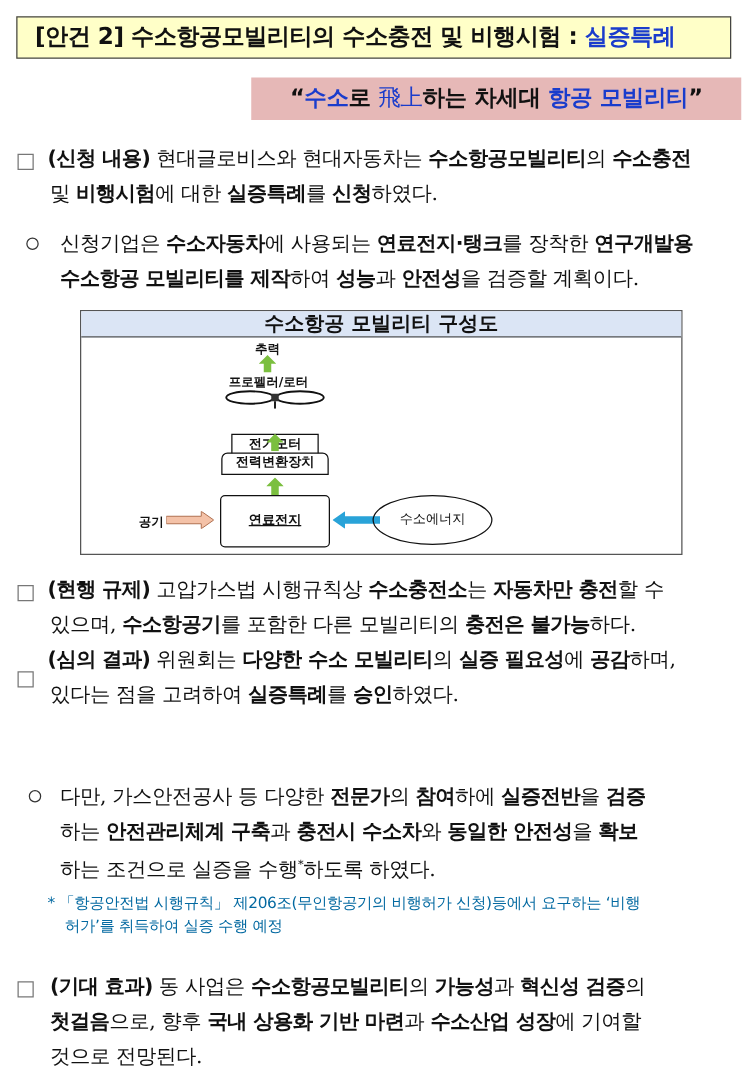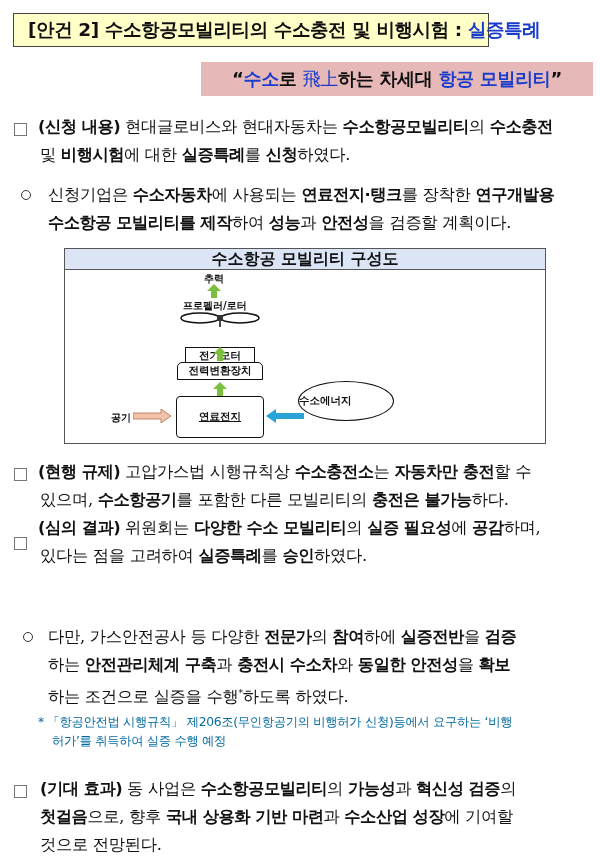--- a/index.html
+++ b/index.html
@@ -1,18 +1,18 @@
 <!DOCTYPE html>
 <html><head>
 <meta charset="utf-8">
 <style>
   html, body { margin:0; padding:0; background:#fff; }
   body { width:600px; height:861px; position:relative; overflow:hidden;
          font-family:"DejaVu Sans","Liberation Sans",sans-serif; color:#111; }
-  .title-box { position:absolute; left:13px; top:13px; width:476px; height:34px;
+  .title-box { position:absolute; left:13px; top:13px; width:572px; height:34px;
                background:#ffffc8; border:1.5px solid #444; box-sizing:border-box;
                font-size:18.5px; font-weight:bold; line-height:31px; padding-left:14px;
                letter-spacing:-0.4px; white-space:nowrap; }
   .blue { color:#1a3ccc; }
   .sub-box { position:absolute; left:201px; top:62px; width:392px; height:34px;
              background:#e6b8b7; font-size:18px; font-weight:bold; line-height:34px;
              text-align:center; letter-spacing:-0.3px; white-space:nowrap; }
   .sub-box .han { font-weight:normal; }
   .para { position:absolute; font-family:"DejaVu Serif","Liberation Serif",serif;
           font-size:16.3px; line-height:28px; letter-spacing:-0.3px; white-space:nowrap; }
@@ -76,21 +76,21 @@
       <polygon points="7,0 14,7 10,7 10,14 4,14 4,7 0,7" fill="#7bbf3f"></polygon>
     </svg>
   <div class="dbox" style="left:111px;top:147px;width:88px;height:42px;line-height:38px;border-radius:4px;text-decoration:underline;">연료전지</div>
   <div class="dlabel" style="left:46px;top:162px;">공기</div>
   <svg style="position:absolute;left:68px;top:160px;" width="38" height="14" viewBox="0 0 38 14">
       <polygon points="0,4 28,4 28,0 38,7 28,14 28,10 0,10" fill="#f4c2a8" stroke="#b07050" stroke-width="0.8"></polygon>
     </svg>
   <svg style="position:absolute;left:201px;top:160px;" width="38" height="14" viewBox="0 0 38 14">
       <polygon points="38,4 10,4 10,0 0,7 10,14 10,10 38,10" fill="#29a3d8"></polygon>
     </svg>
-  <div style="position:absolute;left:233px;top:132px;width:96px;height:40px;border:1.5px solid #111;border-radius:50%;box-sizing:border-box;line-height:37px;font-size:10.5px;font-weight:bold;">수소에너지</div>
+  <div style="position:absolute;left:233px;top:147px;width:96px;height:40px;border:1.5px solid #111;border-radius:50%;box-sizing:border-box;text-align:center;line-height:37px;font-size:10.5px;font-weight:normal;">수소에너지</div>
 </div>
 
 <div class="box-bullet" style="left:14px;top:468px;"></div>
 <div class="para" style="left:38px;top:458px;">
   <div><b>(현행 규제)</b> <span class="rich"><span>고압가스법 시행규칙상 </span><b>수소충전소</b><span>는 </span><b>자동차만 충전</b><span>할 수</span></span></div>
   <div style="padding-left:2px;"><span class="rich"><span>있으며, </span><b>수소항공기</b><span>를 포함한 다른 모빌리티의 </span><b>충전은 불가능</b><span>하다.</span></span></div>
 </div>
 
 <div class="box-bullet" style="left:14px;top:537px;"></div>
 <div class="para" style="left:38px;top:514px;">

